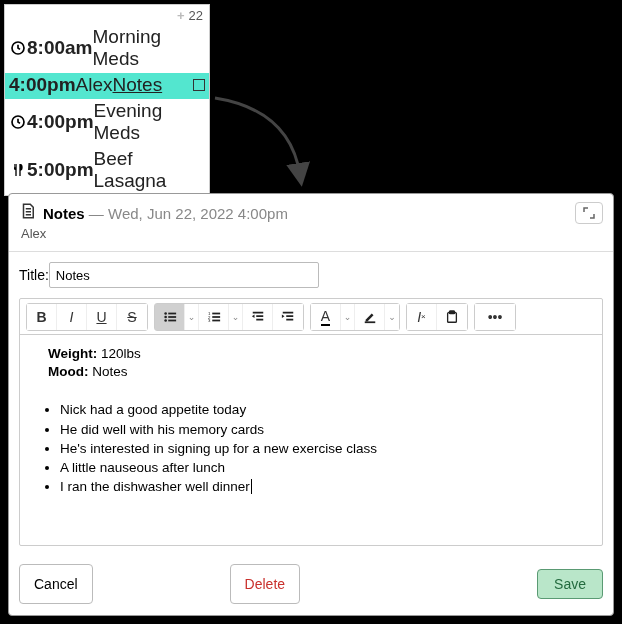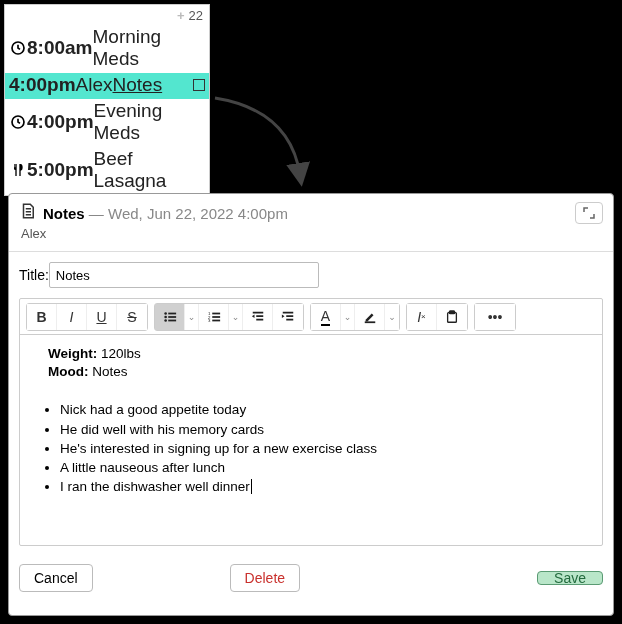--- a/index.html
+++ b/index.html
@@ -154,35 +154,35 @@
     border-right: 1px solid #000;
     margin-left: 1px;
   }
   .btnrow {
     display: flex;
     align-items: center;
     margin-top: 18px;
     gap: 30px;
   }
   .btn {
-    height: 28px;
+    height: 40px;
     padding: 8px 14px;
     border: 1px solid #bbb;
     border-radius: 4px;
     background: #fff;
     font-size: 14px;
     display: inline-flex; align-items:center;
   }
   .btn.delete { color: #c9302c; margin-left: 107px; }
   .btn.save {
     margin-left: auto;
     background: #b9e6c9;
     border-color: #5a9a73;
     color: #246b3f;
-    height: 14px;
+    height: 30px;
     padding: 0 16px;
   }
 </style>
 </head>
 <body>
 
 <div class="calendar-card">
   <div class="date-row">
     <span class="plus">+</span>
     <span>22</span>

